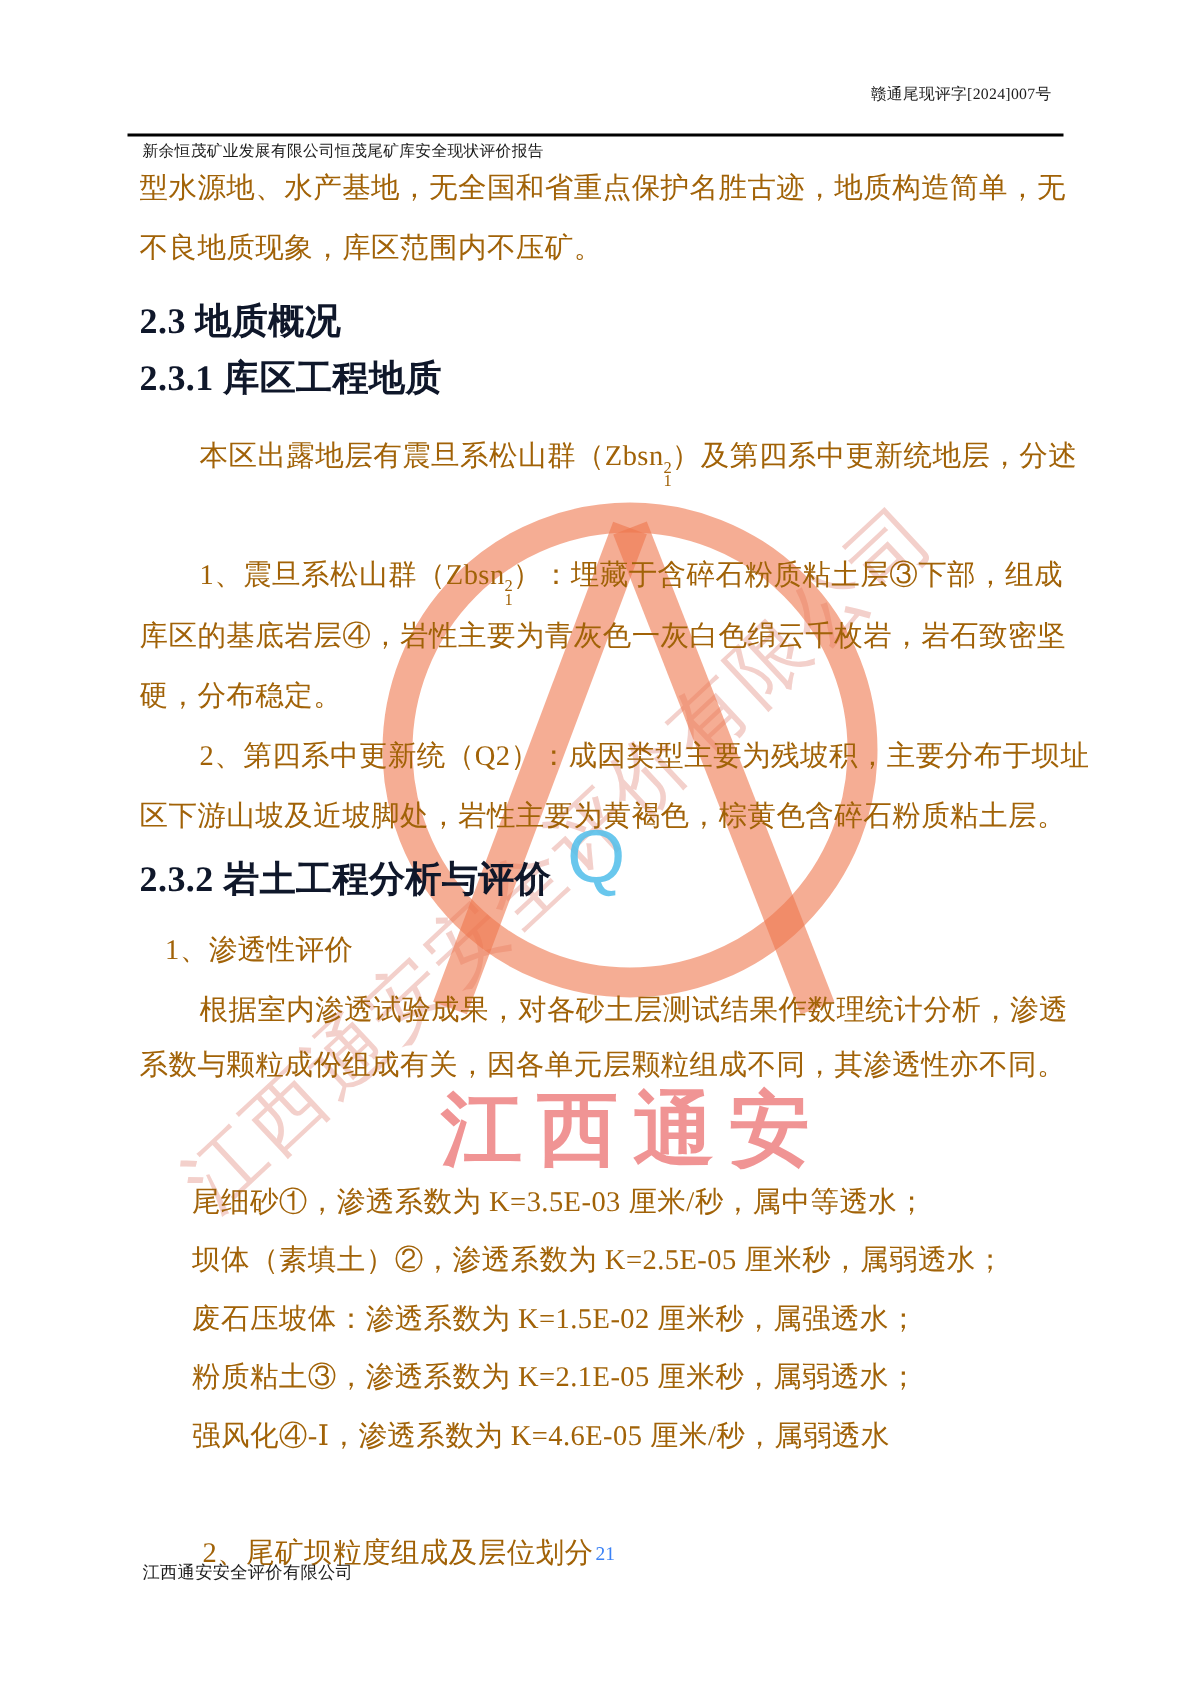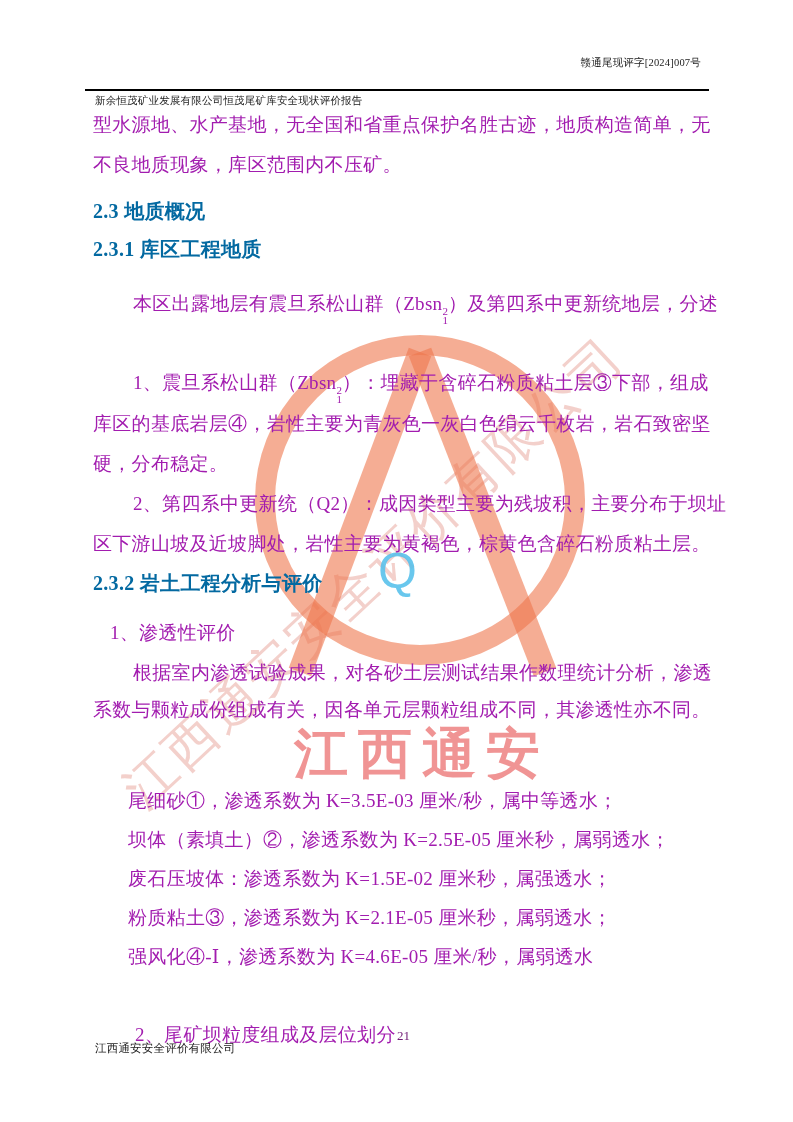--- a/index.html
+++ b/index.html
@@ -44,37 +44,37 @@
   .hdr-right{
     position:absolute;right:92px;top:56px;font-size:10.5px;color:#1c1c1c;
     letter-spacing:0.2px;white-space:nowrap;
   }
   .hdr-rule{
     position:absolute;left:85px;right:84px;top:89px;height:0;
     border-top:2px solid #000;
   }
   .line{
     position:absolute;left:93px;width:614px;
-    font-size:19px;color:#a21caf;letter-spacing:0.3px;white-space:nowrap;
+    font-size:19px;color:#a16207;letter-spacing:0.3px;white-space:nowrap;
   }
-  .heading{font-weight:bold;font-size:20px;color:#0369a1;}
+  .heading{font-weight:bold;font-size:24px;color:#0f172a;}
   .ind-40{padding-left:40px;}
   .ind-35{padding-left:35px;}
   .ind-17{padding-left:17px;}
   .ind-42{padding-left:42px;margin-top:40px;}
   
   .ss{display:inline-flex;flex-direction:column;vertical-align:-5px;line-height:1;}
   .ss span{display:block;font-size:11px;line-height:9px;letter-spacing:0;}
   .ftr-company{
     position:absolute;left:95px;top:1041px;font-size:11.5px;color:#1c1c1c;
     letter-spacing:0.2px;white-space:nowrap;
   }
   .ftr-page{
     position:absolute;left:0;right:0;top:1028px;text-align:center;
-    font-size:13px;color:#701a75;padding-left:14px;
+    font-size:13px;color:#3b82f6;padding-left:14px;
   }
 </style>
 </head>
 <body>
 
 <div class="page">
 
   <div class="wm-layer">
     <div class="wm-diagonal">江西通安安全评价有限公司</div>
     <svg class="wm-logo" width="350" height="360" viewBox="0 0 350 360">

